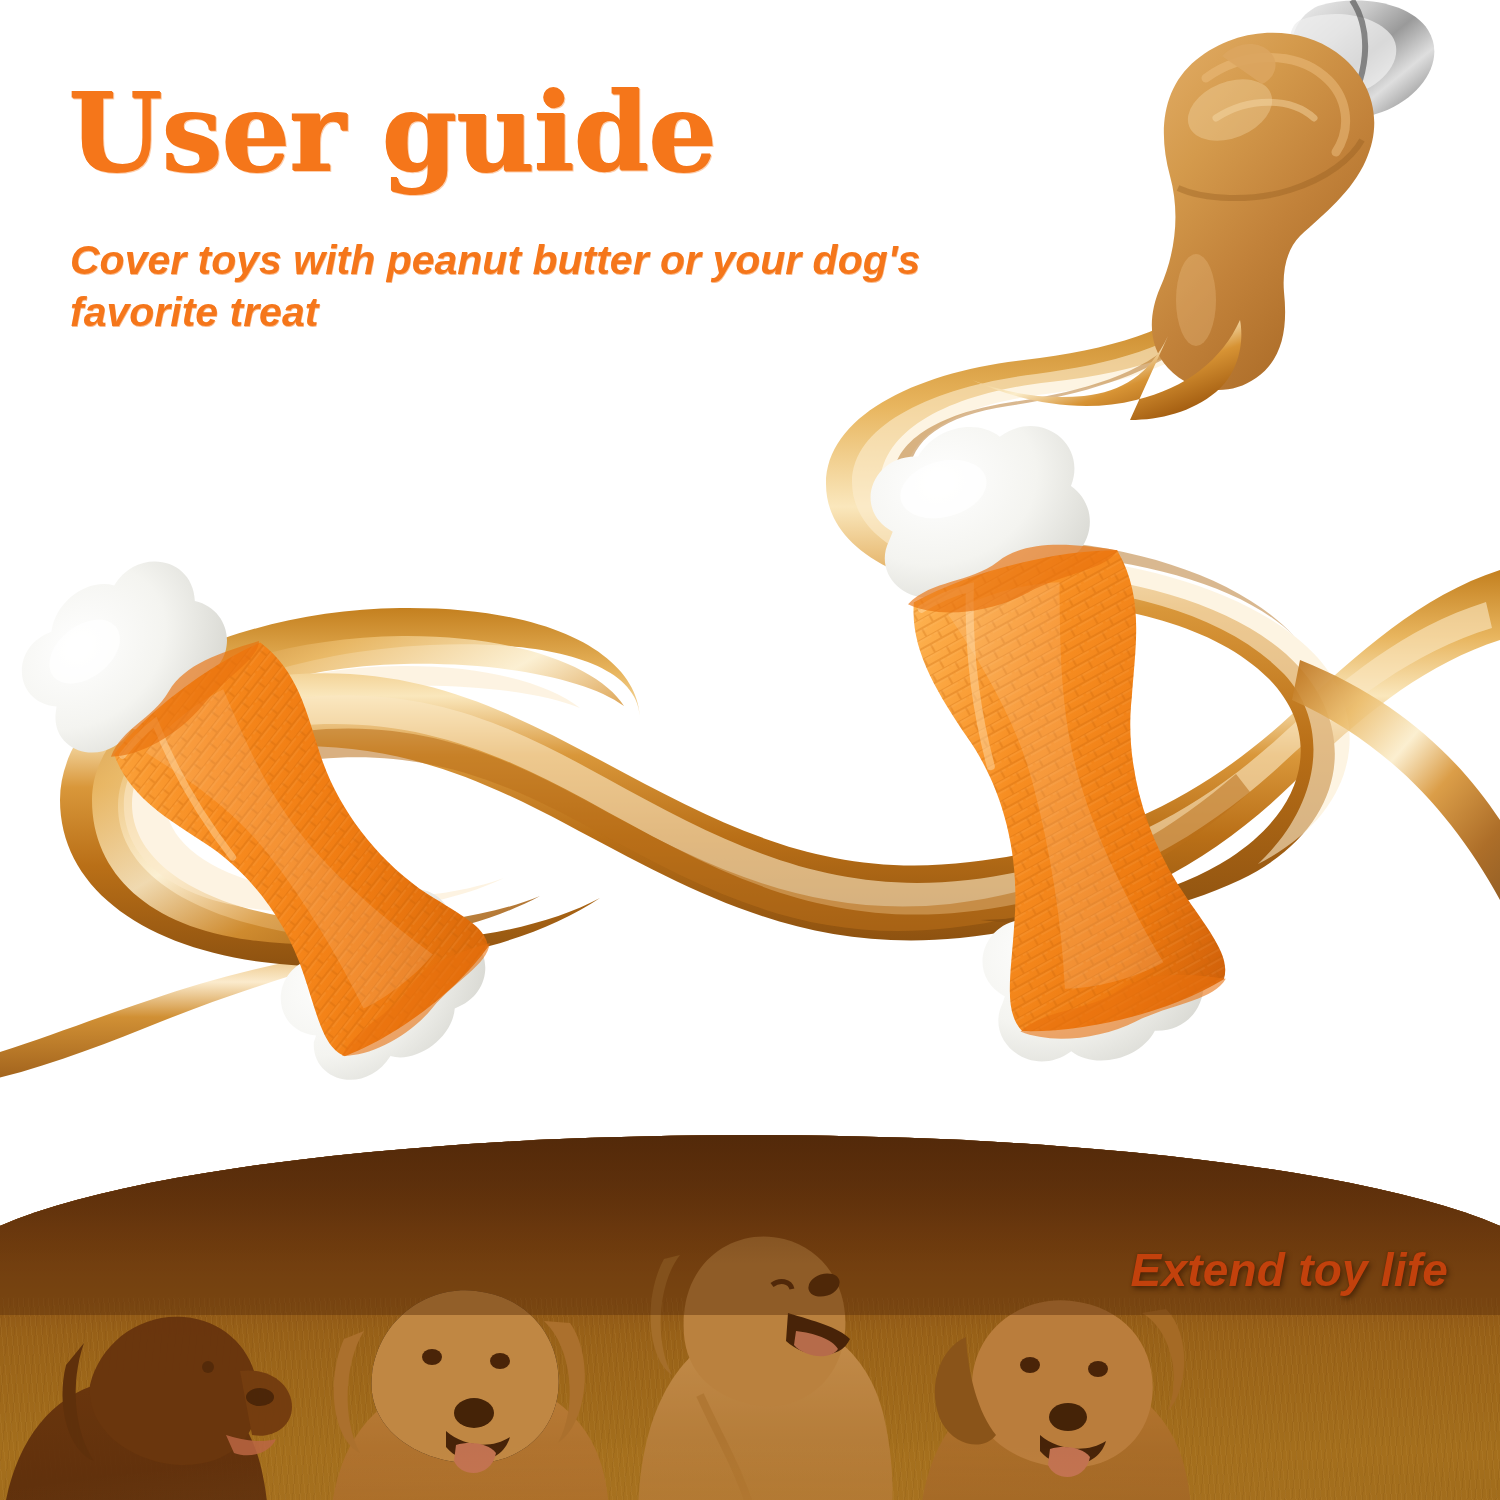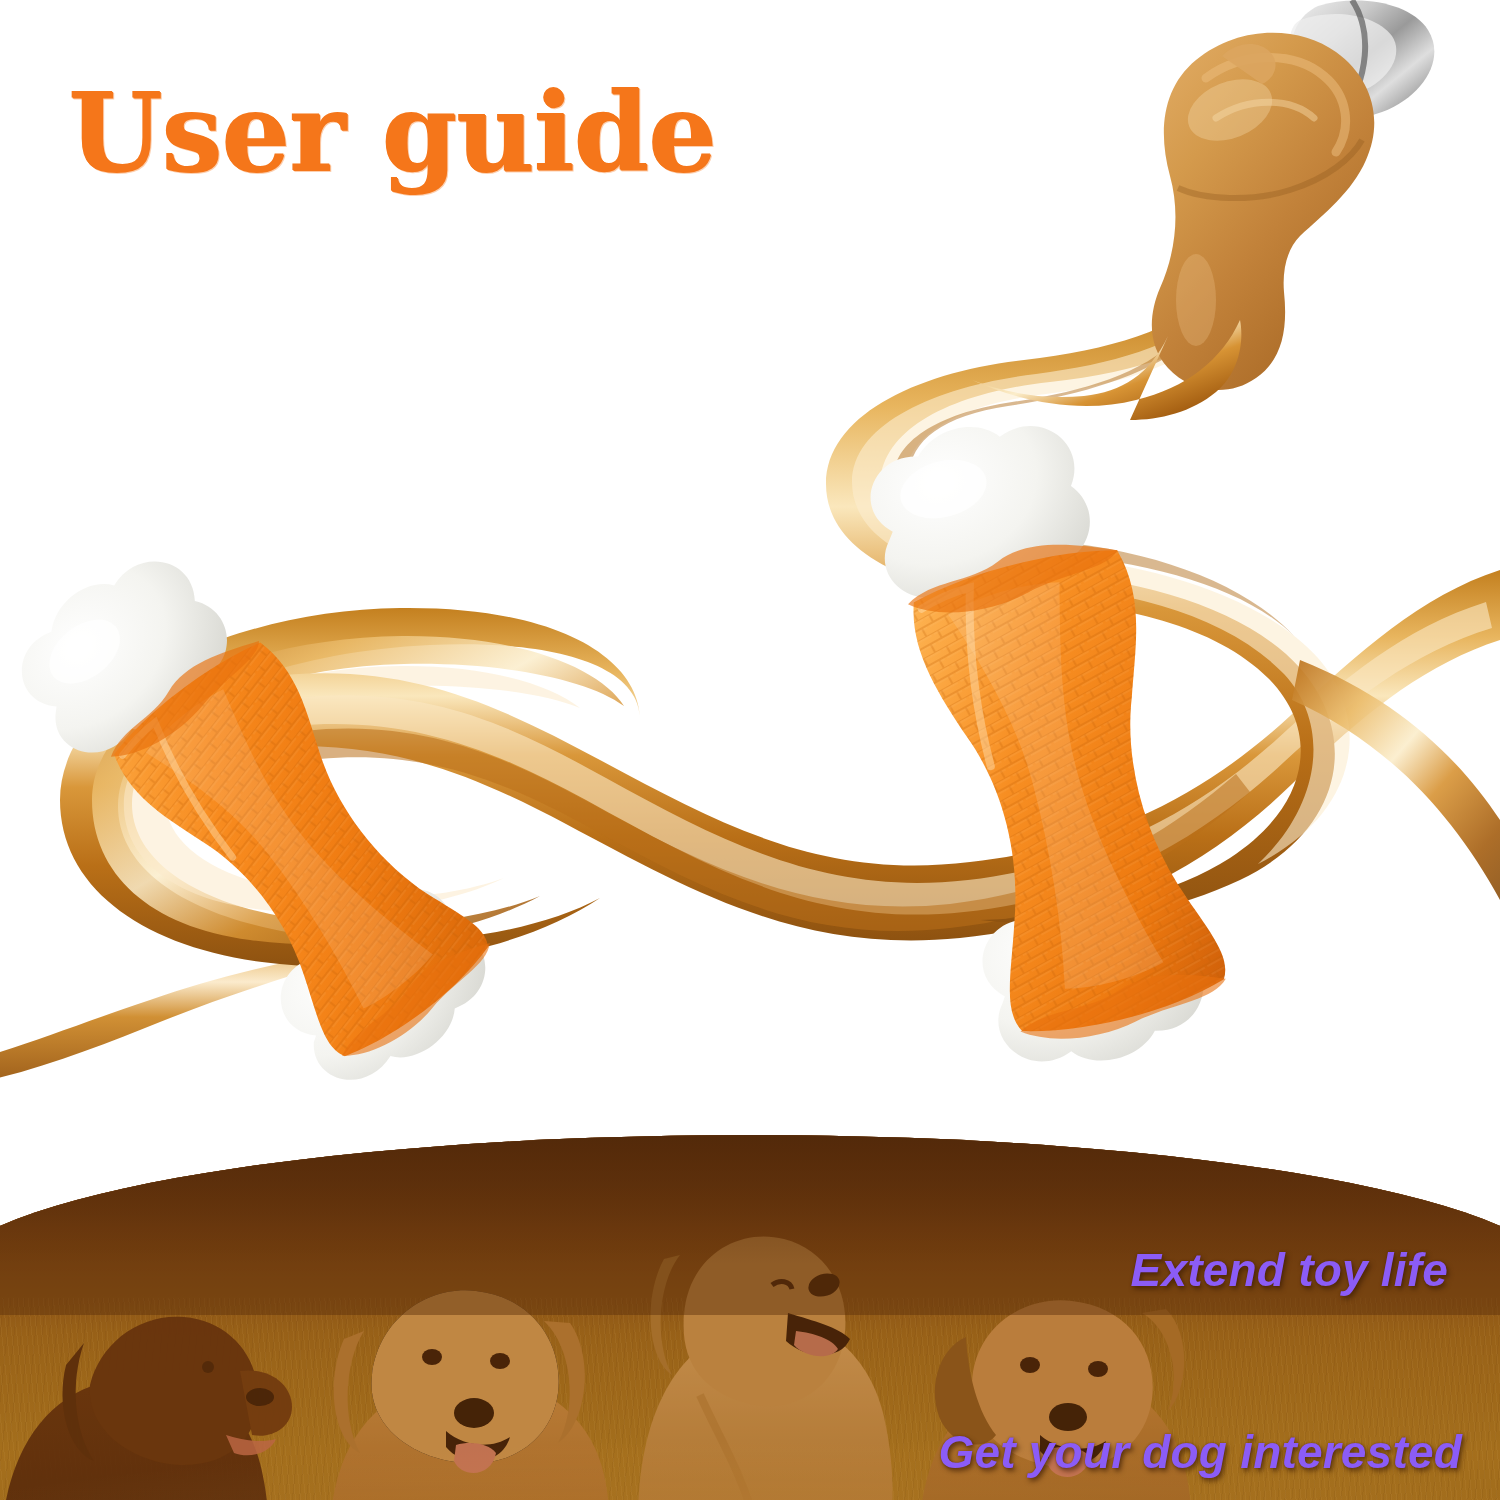--- a/index.html
+++ b/index.html
@@ -66,21 +66,21 @@
   .vignette{
     position:absolute;inset:0;
     background:radial-gradient(130% 90% at 50% 120%, rgba(255,190,90,.22) 0%, rgba(110,58,14,0) 55%),
                linear-gradient(180deg, rgba(70,34,8,.55) 0%, rgba(70,34,8,0) 30%);
   }
   .dogs{position:absolute;left:0;top:0;width:1620px;height:430px;}
 
   
   .benefit{
     position:absolute;
-    color:#8b5cf6;
+    color:#c2410c;
     font-family:"Liberation Sans", sans-serif;
     font-weight:bold;font-style:italic;
     font-size:46px;
     letter-spacing:.2px;
     white-space:nowrap;
     text-shadow:2px 3px 5px rgba(60,28,4,.70), 0 0 2px rgba(60,28,4,.45);
   }
   .b1{right:52px;top:1243px;}
   .b2{right:40px;top:1335px;}
   .b3{right:38px;top:1425px;}
@@ -300,20 +300,21 @@
         <ellipse cx="1196" cy="300" rx="20" ry="46" fill="#EFC48C" opacity="0.3"></ellipse>
 
         <path d="M1168,336 C1150,374 1122,392 1084,396 C1040,400 1004,392 972,380
                  C1020,402 1082,414 1136,400 C1186,388 1222,360 1240,320
                  C1244,340 1240,372 1216,392 C1192,412 1160,420 1130,420 Z" fill="url(#car2)"></path>
       </g>
     </svg>
   </div>
 
   <div class="headline">User guide</div>
+  <div class="subhead">Cover toys with peanut butter or your dog's favorite treat</div>
 
   <div class="photo-panel">
     <div class="photo-inner"></div>
     <div class="grass"></div>
 
     <svg class="dogs" viewBox="0 0 1620 430" xmlns="http://www.w3.org/2000/svg">
       <defs>
         <linearGradient id="furA" x1="0" y1="0" x2="0" y2="1">
           <stop offset="0" stop-color="#5b2c0c"></stop>
             <stop offset="1" stop-color="#42200a"></stop>
@@ -389,15 +390,14 @@
       </g>
 
       <rect x="0" y="0" width="1620" height="430" fill="#8a4a12" opacity="0.30"></rect>
       <rect x="0" y="0" width="1620" height="180" fill="#5c2e0c" opacity="0.45"></rect>
     </svg>
 
     <div class="vignette"></div>
   </div>
 
   <div class="benefit b1">Extend toy life</div>
-  <div class="benefit b3">Get your dog interested</div>
 
 </div>
 
 </body></html>

